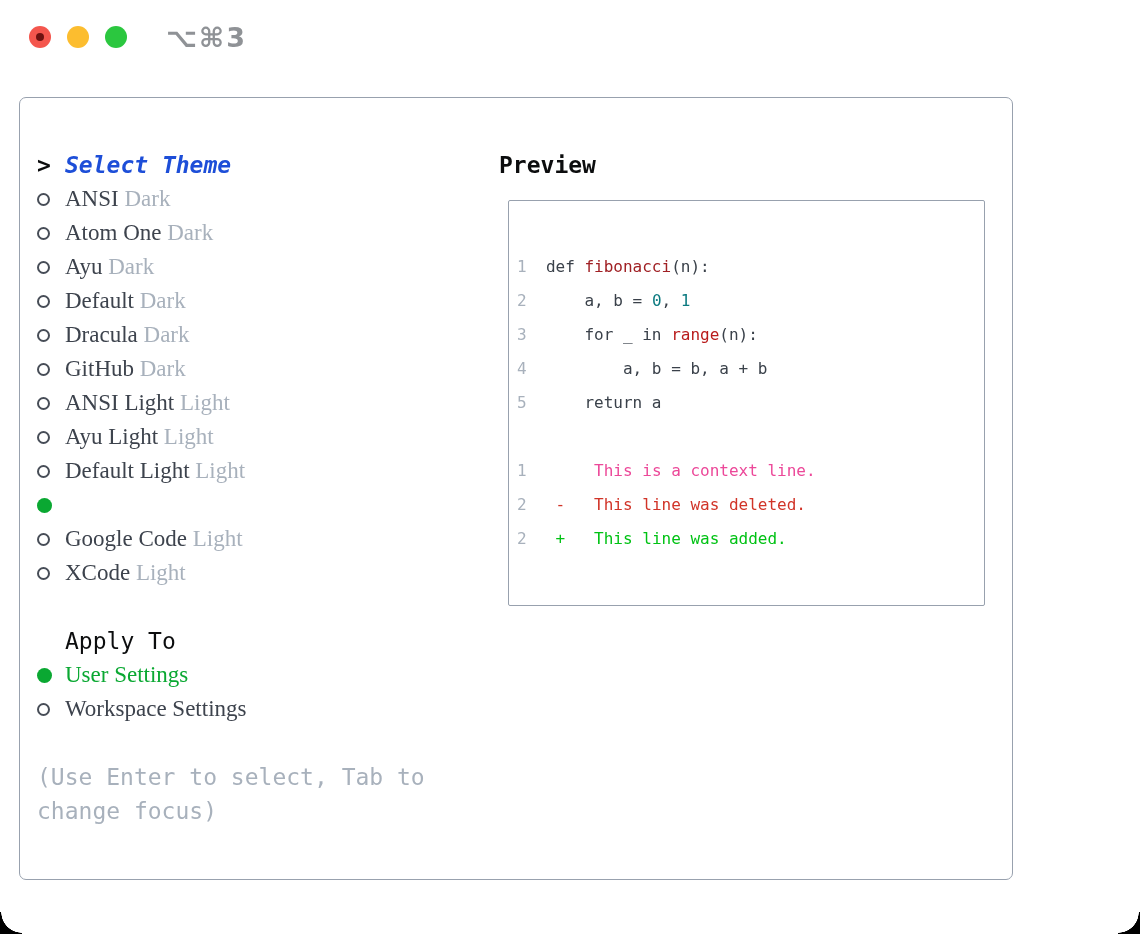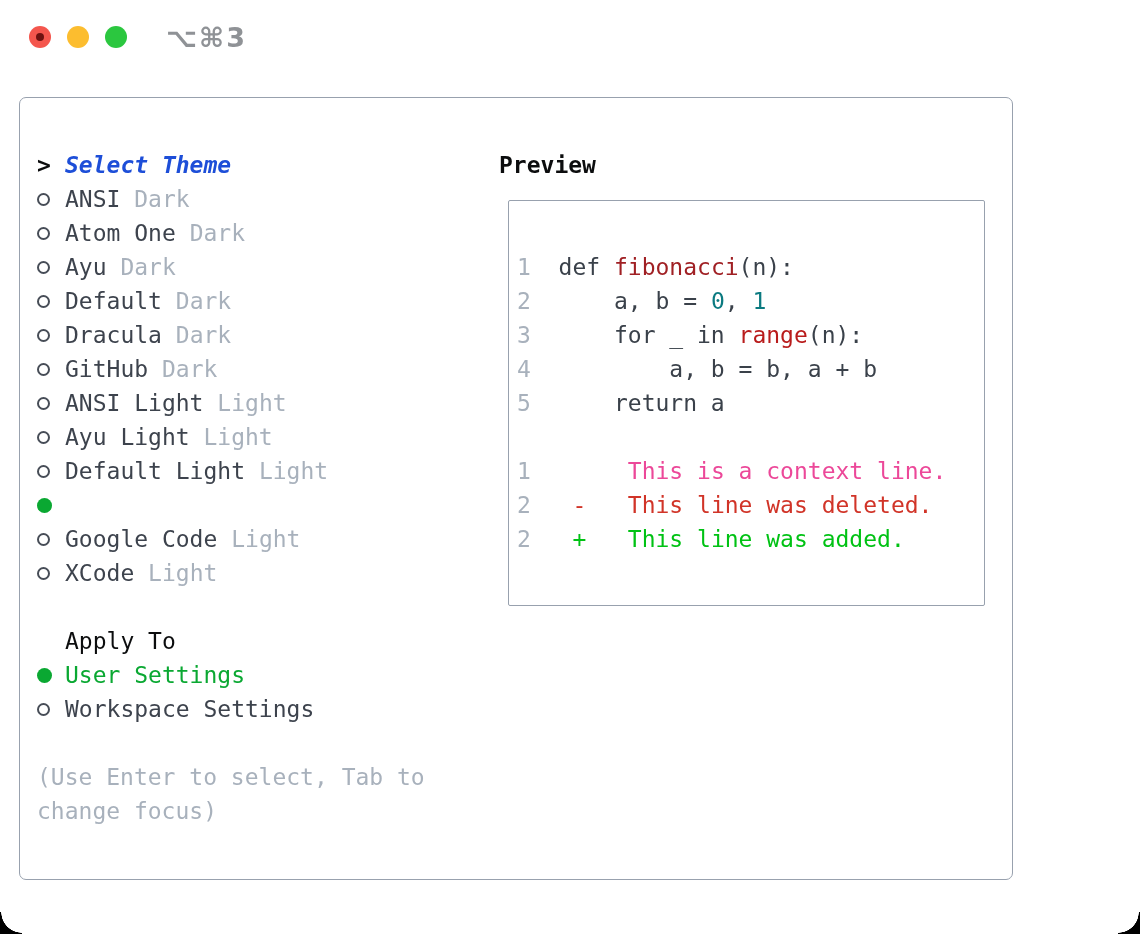--- a/index.html
+++ b/index.html
@@ -28,35 +28,35 @@
   }
   .left-col{width:462px;flex:none;font-size:23px;line-height:34px;color:#3d434d;}
   .right-col{flex:1;font-size:23px;line-height:34px;}
   
   .row{display:flex;align-items:center;height:34px;white-space:pre;}
   .gutter{width:28px;flex:none;display:flex;align-items:center;}
   .prompt{font-weight:700;color:#0c0d0e;}
   .hdr{font-weight:700;color:#1d4ed8;font-style:italic;}
   .radio{width:13px;height:13px;border:2px solid #474d57;border-radius:50%;box-sizing:border-box;background:transparent;}
   .radio.on{width:15px;height:15px;border:none;background:#0aa832;}
-  .labelwrap{white-space:pre;}
+  .labelwrap{white-space:pre;font-family:Liberation Serif, serif;}
   .tname{color:#3d434d;}
   .tname.green{color:#0aa832;}
   .tag{color:#a8b1bc;}
   .apply-hdr-label{color:#0c0d0e;}
   .gap34{margin-top:34px;}
   .hint{margin-top:34px;color:#a8b1bc;white-space:normal;width:440px;}
   
   .preview-title{height:34px;line-height:34px;font-weight:700;color:#0c0d0e;}
   .preview-box{
     margin-top:18px;margin-left:9px;width:477px;height:406px;box-sizing:border-box;
     border:1.5px solid #98a1ae;border-radius:2px;background:#fff;
     padding:49px 0 0 8px;overflow:hidden;
   }
-  .code-line{height:34px;line-height:34px;white-space:pre;font-size:23px;}
+  .code-line{height:34px;line-height:34px;white-space:pre;font-size:16px;}
   .s-num{color:#a8b1bc;}
   .s-plain{color:#3a414a;}
   .s-func{color:#a02024;}
   .s-number{color:#0b7a80;}
   .s-builtin{color:#b91c1c;}
   .s-context{color:#ec4899;}
   .s-deleted{color:#d13428;}
   .s-added{color:#00c214;margin-top:46px;}
   
   .corner{position:absolute;width:22px;height:22px;bottom:0;pointer-events:none;}

